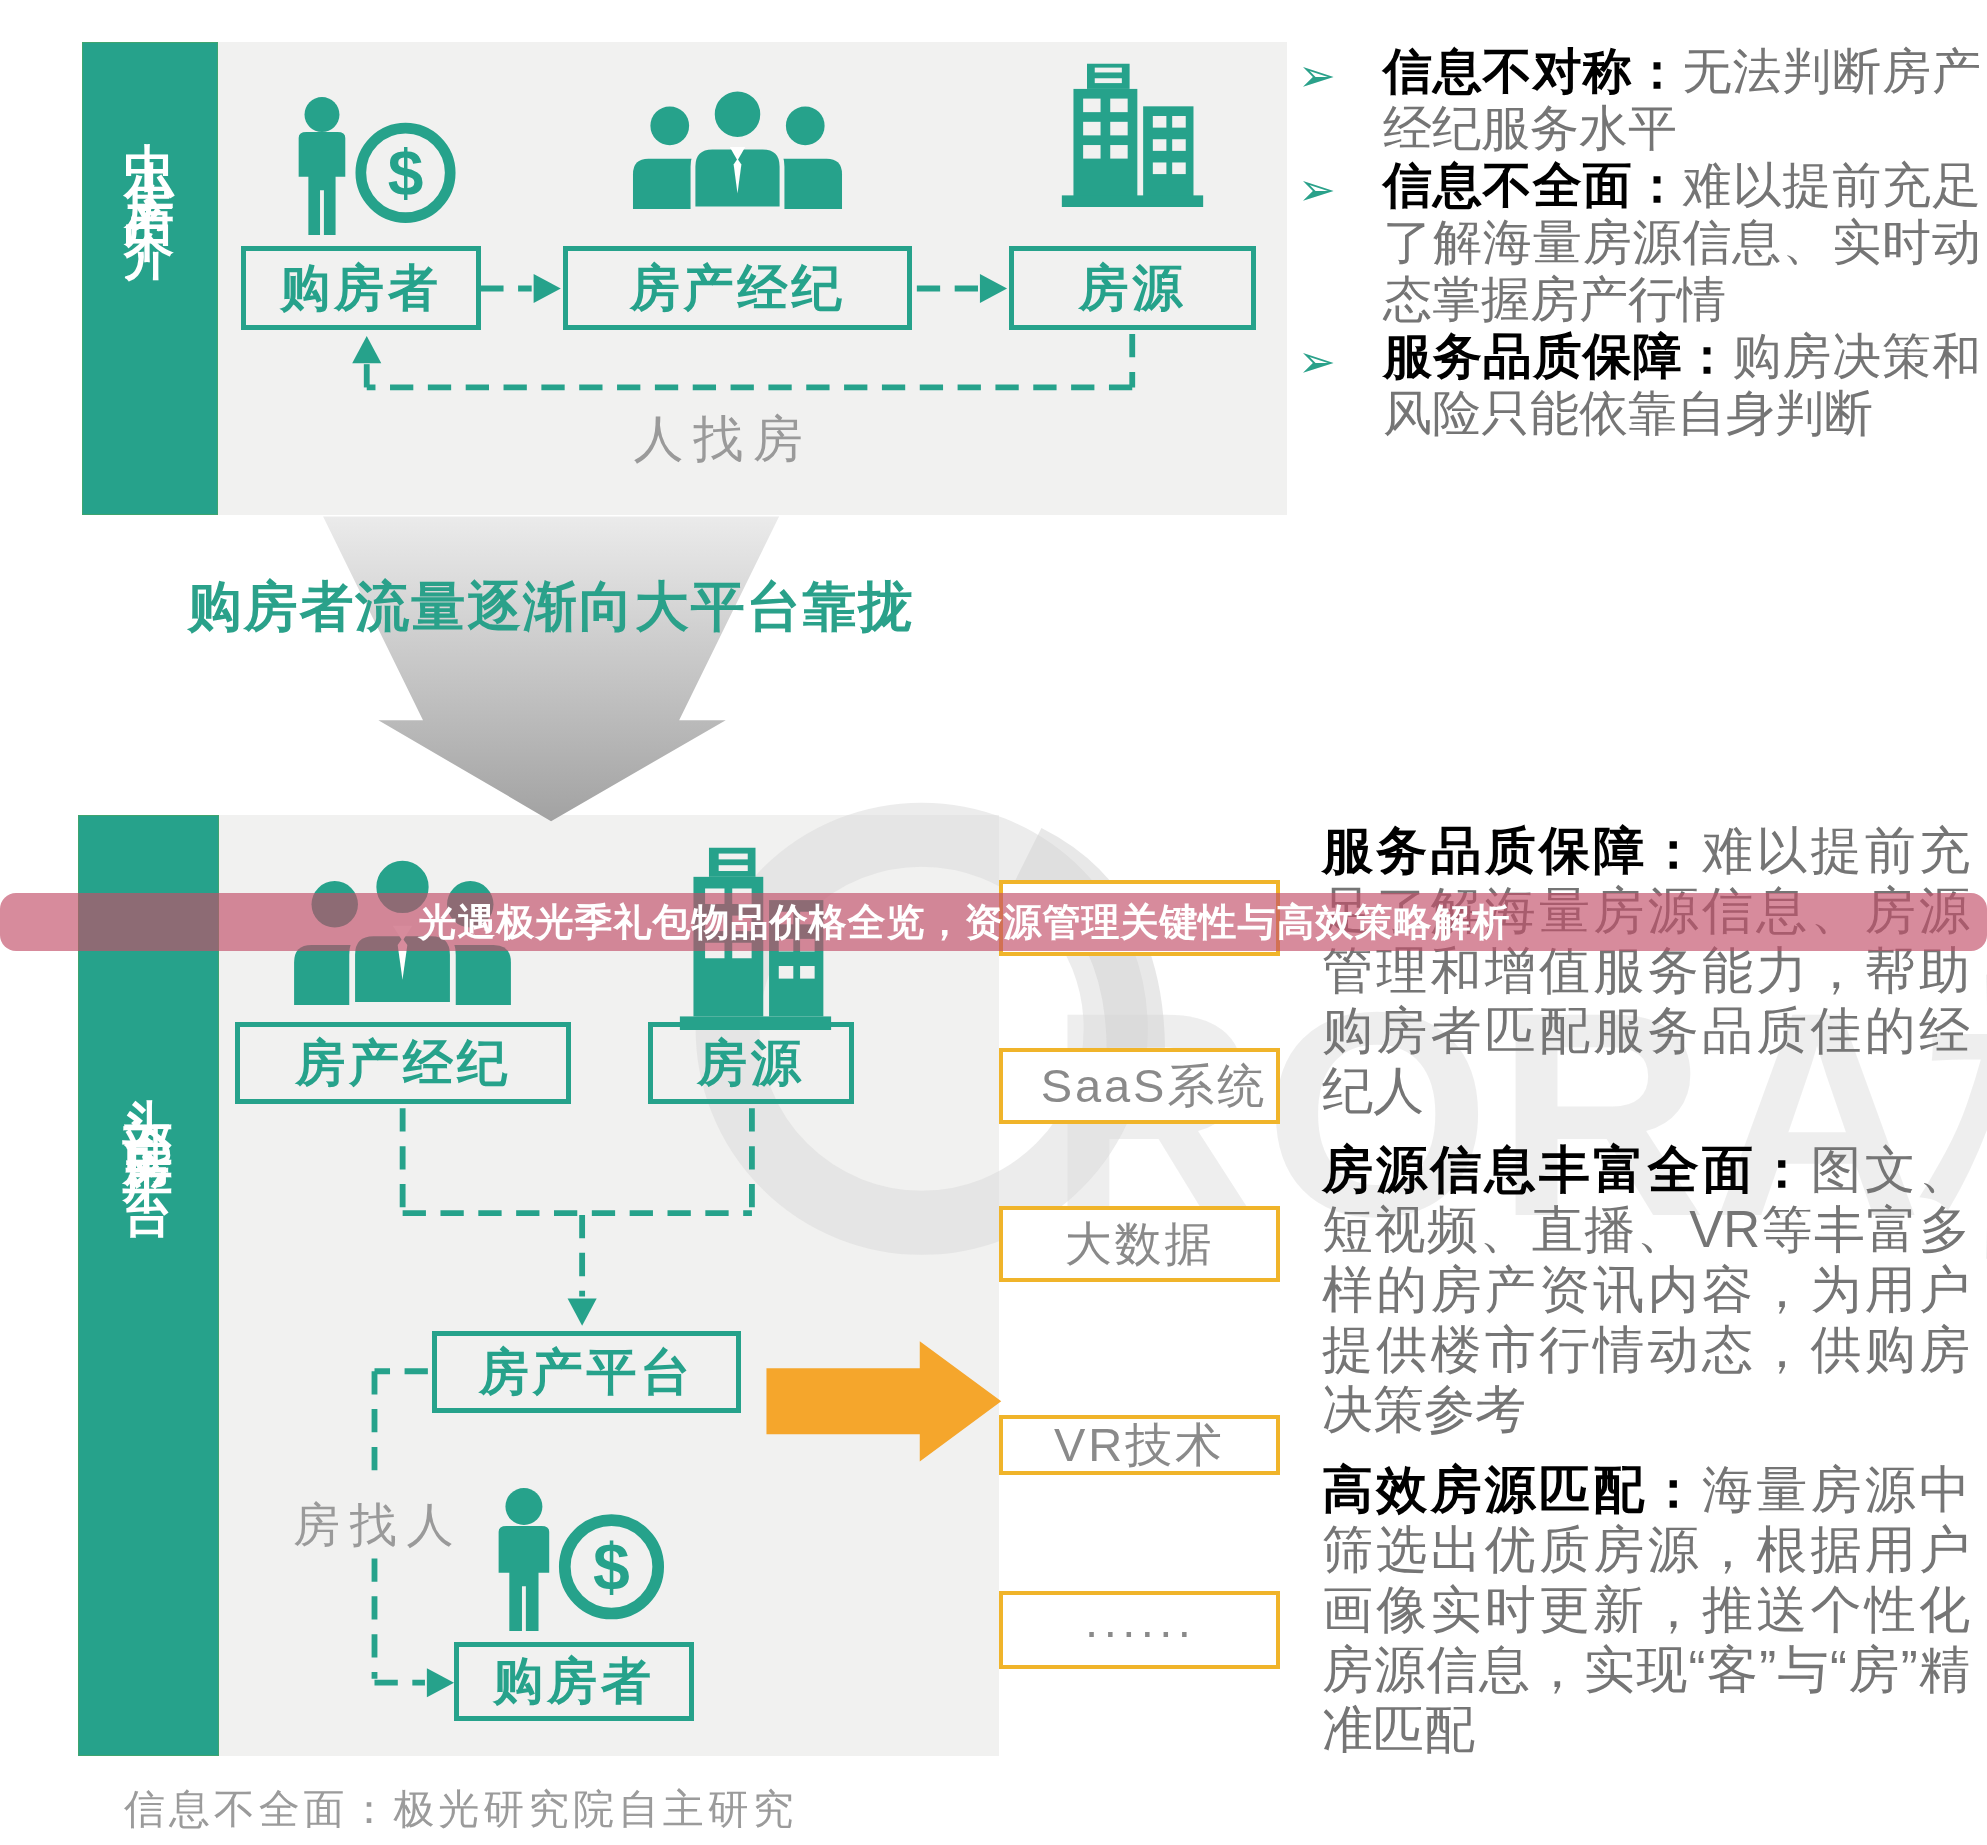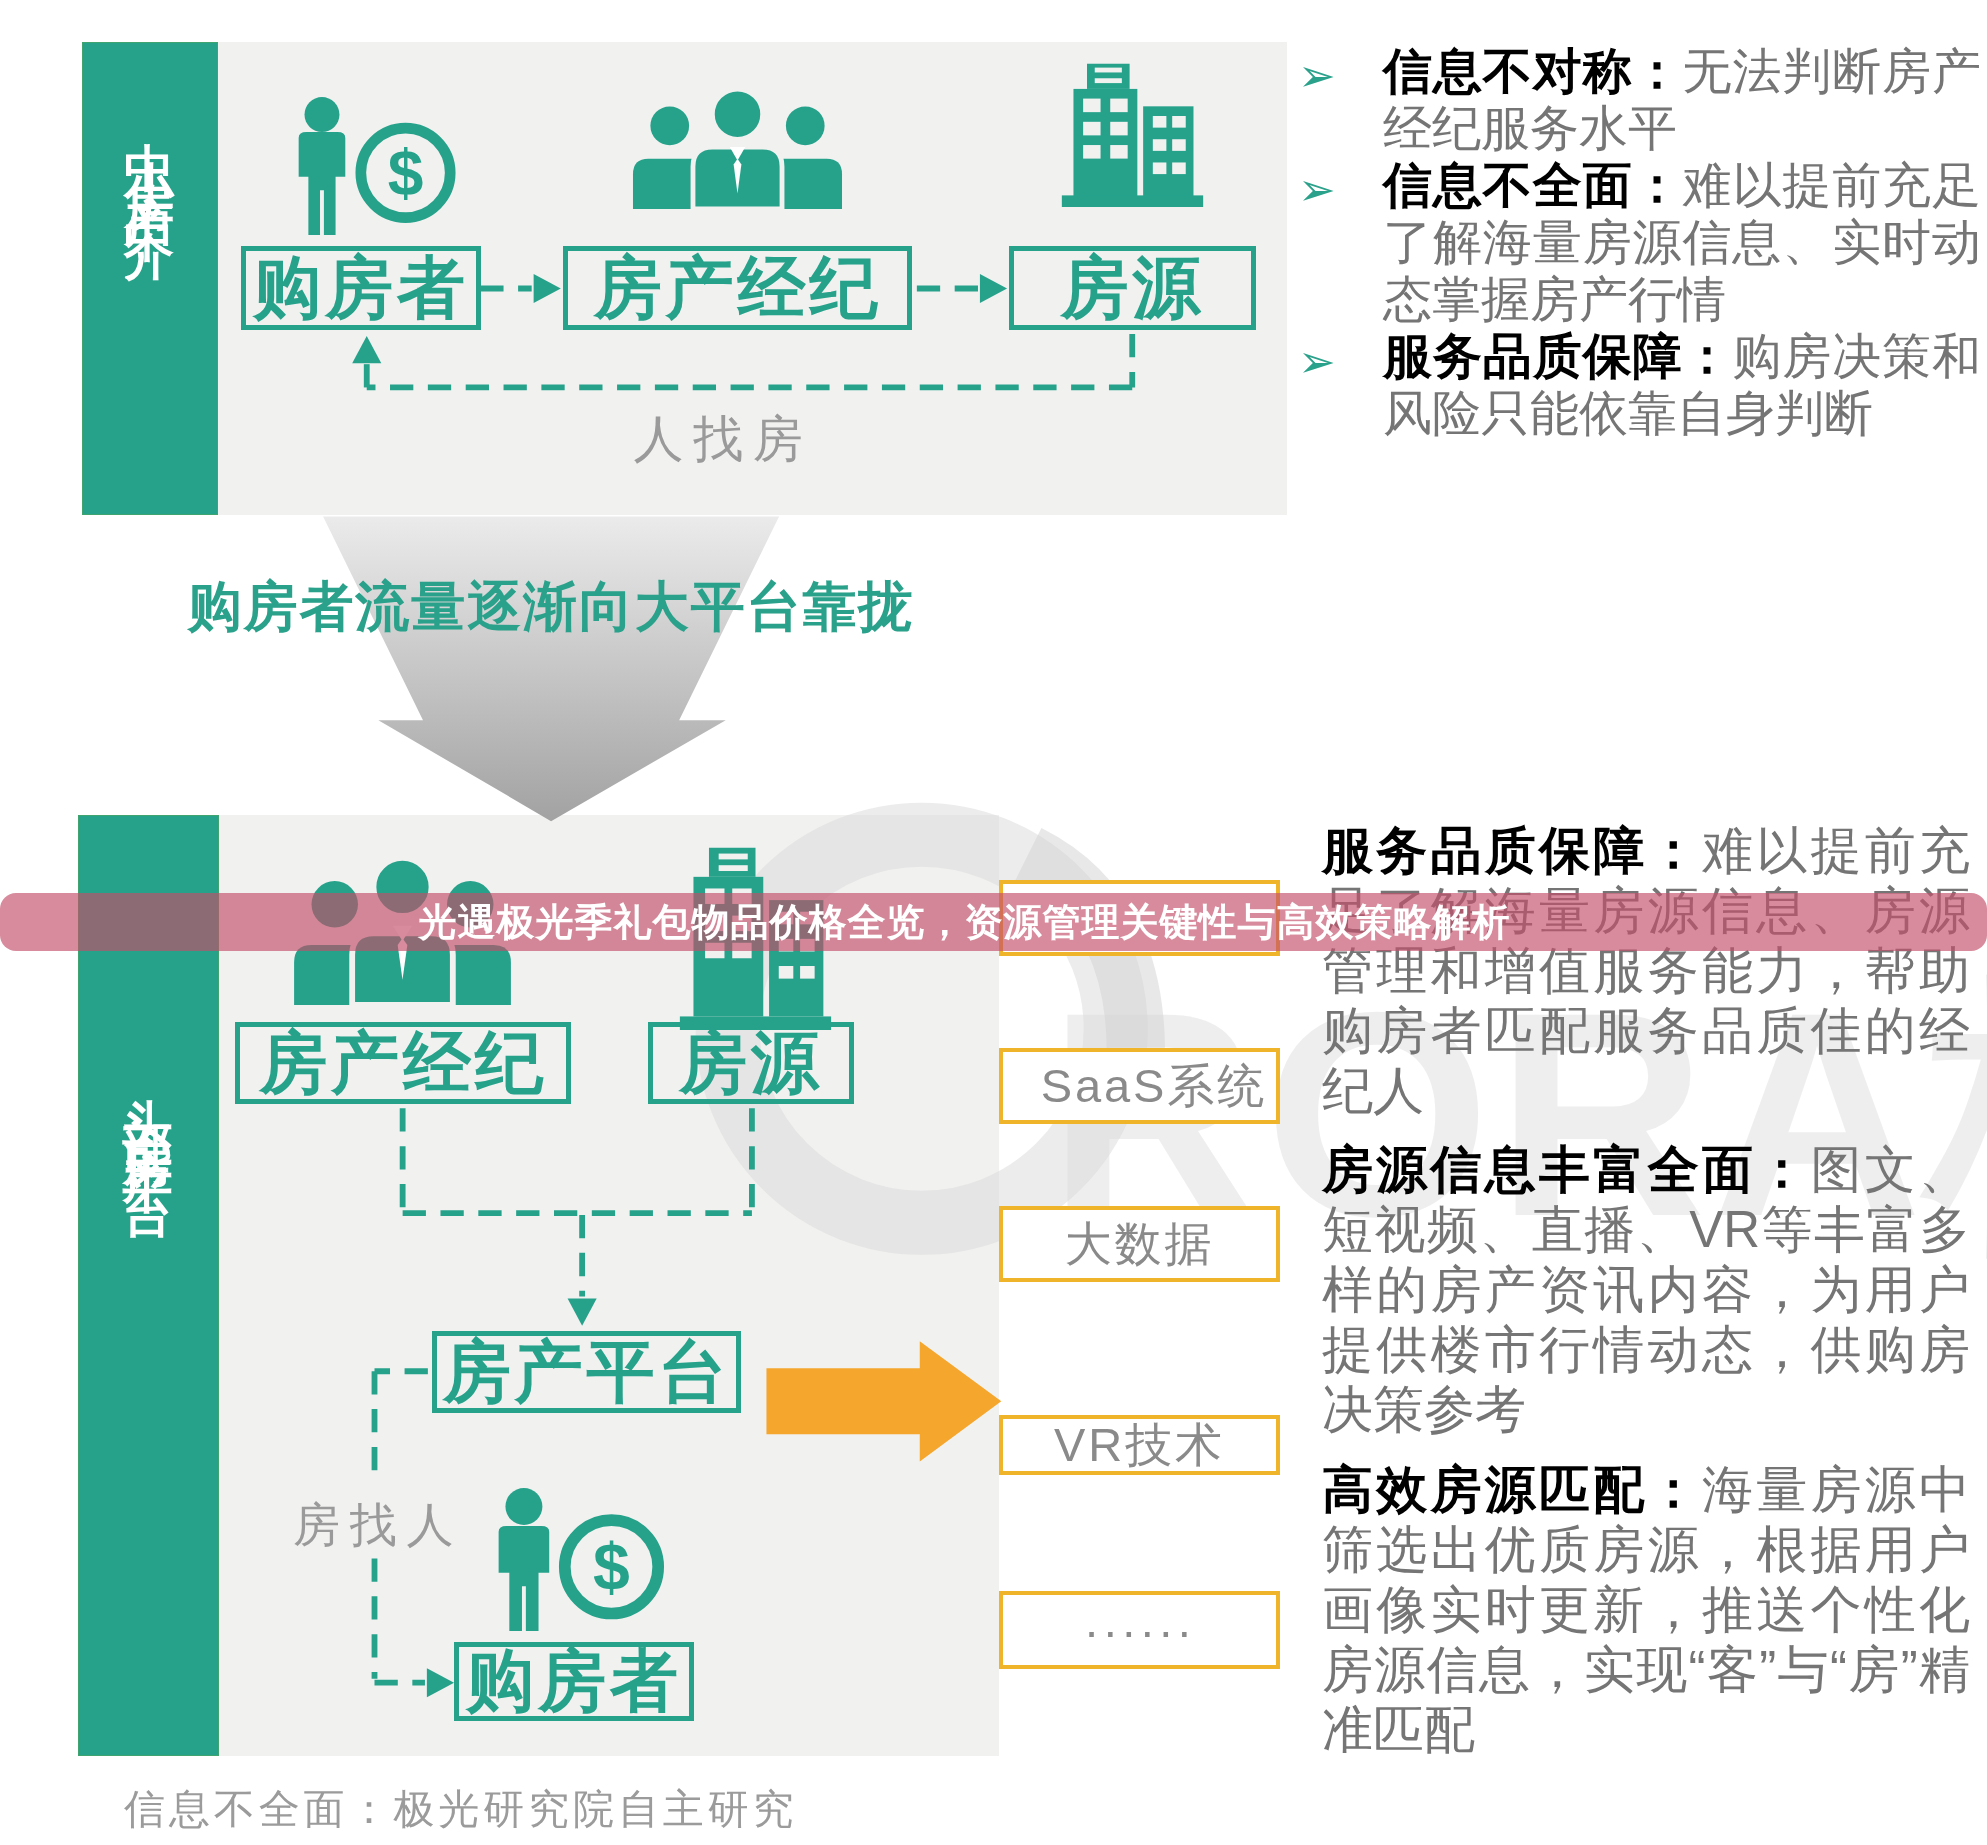--- a/index.html
+++ b/index.html
@@ -5,21 +5,21 @@
   html,body{margin:0;padding:0;background:#fff;}
   #canvas{position:relative;width:1987px;height:1846px;background:#ffffff;overflow:hidden;
           font-family:"Liberation Sans","DejaVu Sans",sans-serif;}
   .panel{position:absolute;background:#f1f1f0;}
   .sidebar{position:absolute;background:#26a28b;border:1.9px solid #3fa46f;box-sizing:border-box;}
   .sidebar .vtext{position:absolute;left:50%;transform:translateX(-50%);
           writing-mode:vertical-rl;text-orientation:upright;color:#fff;
           font-size:50px;font-weight:600;letter-spacing:17.5px;white-space:nowrap;}
   .node{position:absolute;border:5.8px solid #26a28b;box-sizing:border-box;
         display:flex;align-items:center;justify-content:center;
-        color:#26a28b;font-size:68px;font-weight:600;letter-spacing:3.9px;z-index:4;text-align:center;}
+        color:#26a28b;font-size:50px;font-weight:600;letter-spacing:3.9px;z-index:4;text-align:center;}
   .ybox{position:absolute;border:4.9px solid #f0b42a;background:#fff;box-sizing:border-box;
         display:flex;align-items:center;justify-content:center;
         color:#8a8a8a;font-size:47px;letter-spacing:2.9px;z-index:4;}
   .glabel{position:absolute;color:#9a9a9a;font-size:50px;font-weight:500;letter-spacing:9.7px;z-index:4;}
   .icon{position:absolute;z-index:3;}
   svg{display:block;}
   #connectors{position:absolute;left:0;top:0;z-index:3;}
   #watermark-text{position:absolute;left:1048px;top:922px;font-size:291px;font-weight:700;
         color:#d8d8d8;opacity:.42;letter-spacing:5.8px;z-index:1;white-space:nowrap;}
   .rcol{position:absolute;z-index:4;text-align:justify;}

